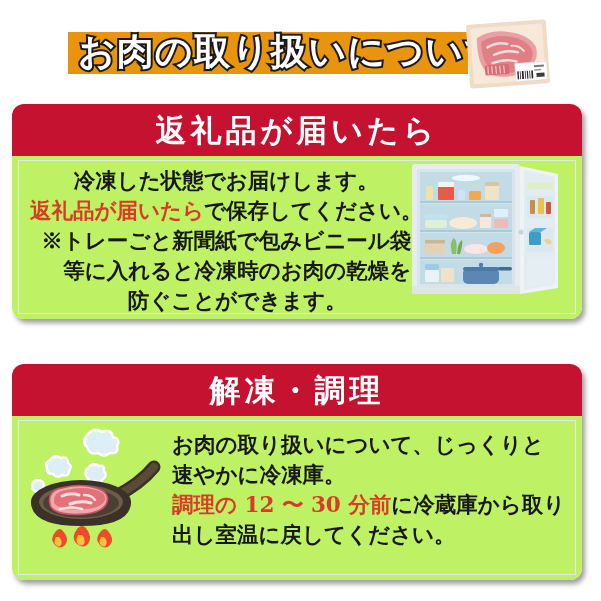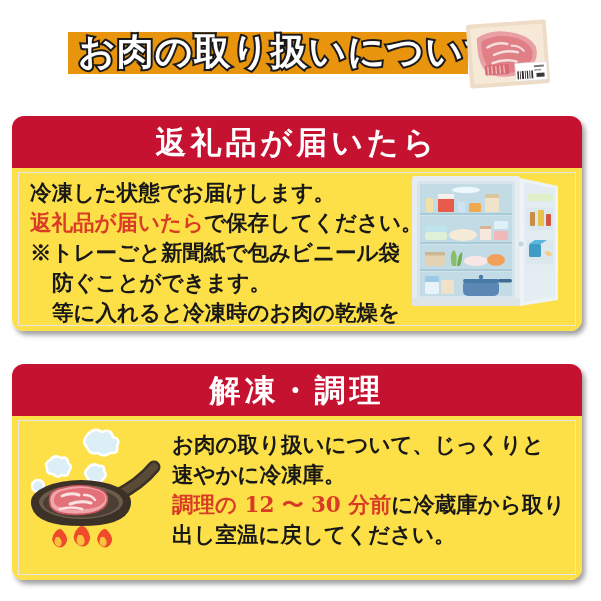--- a/index.html
+++ b/index.html
@@ -60,21 +60,21 @@
   
   .card {
     position: absolute;
     left: 12px;
     width: 570px;
     background: #ffffff;
     border-radius: 12px;
     box-shadow: 3px 4px 5px rgba(0,0,0,0.38);
     overflow: hidden;
   }
-  #card-delivery { top: 116px; height: 215px; }
+  #card-delivery { top: 104px; height: 215px; text-align: center; }
   #card-thaw     { top: 348px; height: 216px; margin-top: 16px; }
 
   .card-head {
     height: 52px;
     background: #C41230;
     display: flex;
     align-items: center;
     justify-content: center;
   }
   .card-head-text {
@@ -82,21 +82,21 @@
     font-family: "DejaVu Serif", "Liberation Serif", serif;
     font-size: 31px;
     font-weight: 700;
     letter-spacing: 4px;
     line-height: 1;
   }
 
   .card-body {
     position: relative;
     height: calc(100% - 52px);
-    background: #fde047;
+    background: #bef264;
     box-sizing: border-box;
     text-decoration: underline;
   }
   .inner-rule {
     position: absolute;
     left: 6px; right: 6px; top: 4px; bottom: 5px;
     border: 1px solid #e6e6e6;
     pointer-events: none;
   }
 
@@ -187,24 +187,24 @@
         <div>
           <span>冷凍した状態でお届けします。</span>
         </div>
         <div>
           <span class="red">返礼品が届いたら</span><span>で保存してください。</span>
         </div>
         <div>
           <span>※トレーごと新聞紙で包みビニール袋</span>
         </div>
         <div class="indent">
+          <span>等に入れると冷凍時のお肉の乾燥を</span>
+        </div>
+        <div class="indent">
           <span>防ぐことができます。</span>
-        </div>
-        <div class="indent">
-          <span>等に入れると冷凍時のお肉の乾燥を</span>
         </div>
       </div>
 
       <svg class="fridge" viewBox="0 0 160 140">
         <rect x="4" y="4" width="108" height="130" rx="3" fill="#e6ecef"></rect>
         <rect x="9" y="9" width="98" height="118" rx="2" fill="#d7e6ec"></rect>
         <rect x="12" y="12" width="92" height="112" fill="#cfe3ea"></rect>
 
         <g fill="#c3dbe4">
           <rect x="12" y="12" width="92" height="29"></rect>

